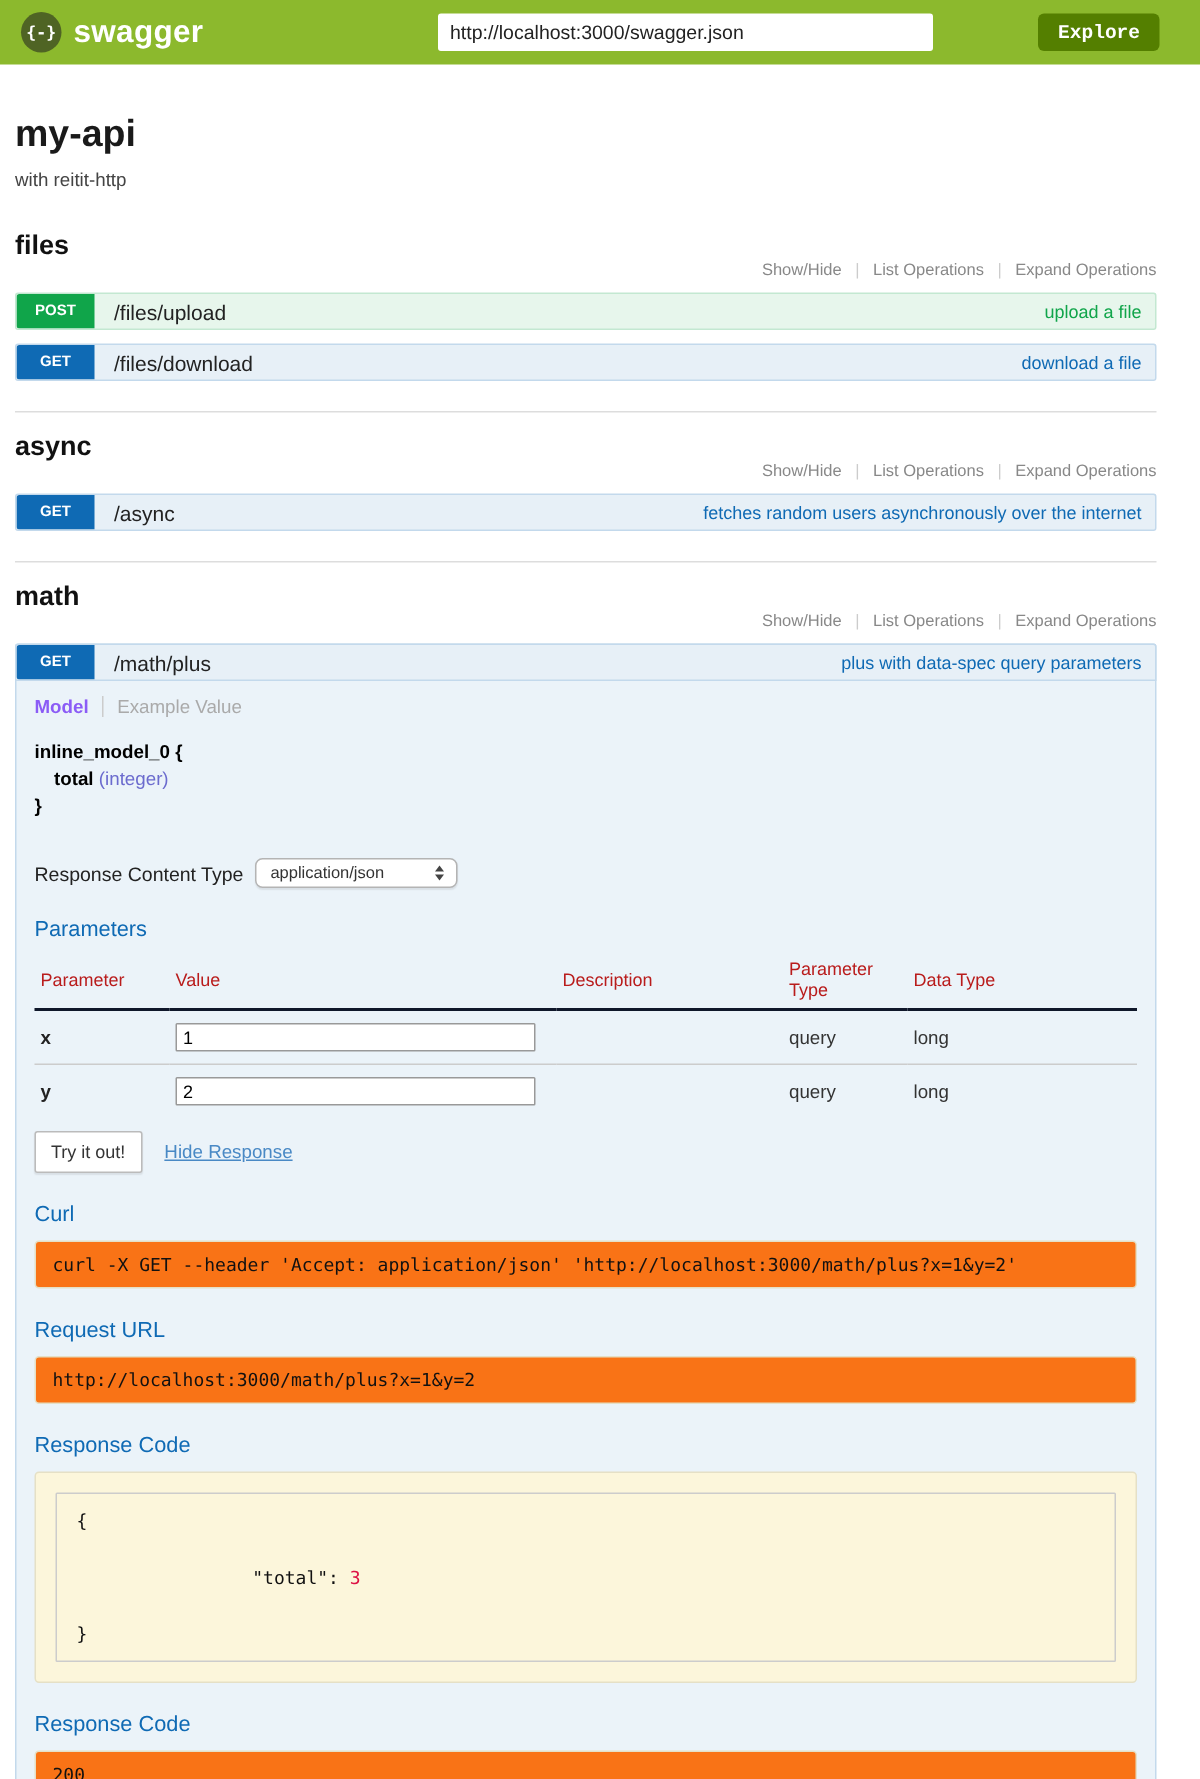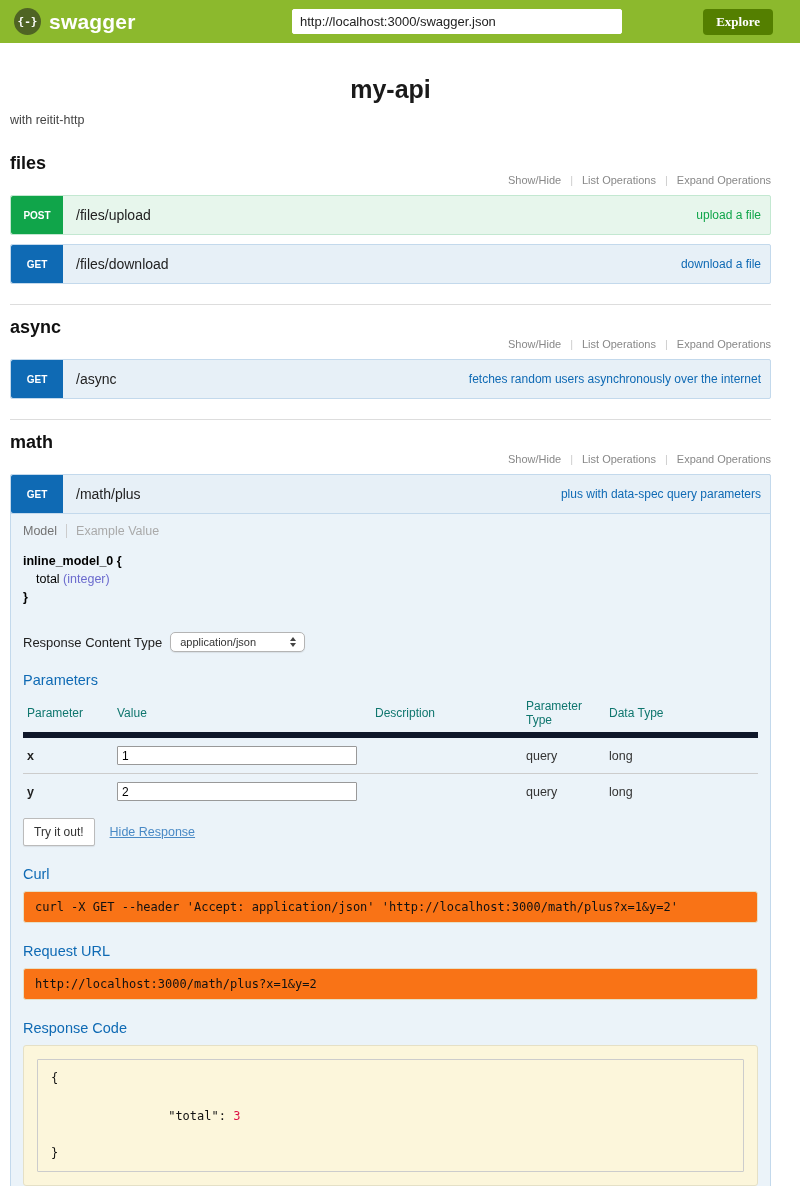--- a/index.html
+++ b/index.html
@@ -41,47 +41,47 @@
     padding: 2px 7px; font-size: 13px; color: #222;
     font-family: "Liberation Sans", sans-serif;
     outline: none;
   }
   .explore-btn {
     position: absolute; right: 27px; top: 9px;
     background: #547f00; color: #fff;
     border: none; border-radius: 4px;
     font-size: 13px; font-weight: bold;
     padding: 5px 13px; cursor: pointer;
-    font-family: Liberation Serif, serif;
+    font-family: Liberation Mono, monospace;
   }
 
   
   .container { padding: 0 29px 0 10px; }
 
   .api-info { margin-top: 32px; }
-  .api-title { font-size: 25px; font-weight: bold; color: #1a1a1a; margin: 0; text-align: center; }
+  .api-title { font-size: 25px; font-weight: bold; color: #1a1a1a; margin: 0; }
   .api-subtitle { font-size: 12.5px; color: #444; margin-top: 9px; }
 
   
   .resource { margin-top: 26px; }
   .resource + .resource { border-top: 1px solid #ddd; margin-top: 20px; padding-top: 12px; }
   .resource-heading { display: flex; align-items: baseline; flex-direction: column; }
   .resource-name { font-size: 18px; font-weight: bold; color: #111; margin: 0; text-decoration: none; }
   .resource-controls {
     margin-left: auto; display: flex; align-items: center; gap: 9px;
     font-size: 11px; color: #888; text-align: center;
   }
   .resource-controls a { color: #888; text-decoration: none; cursor: pointer; }
   .ctrl-divider { color: #ccc; font-size: 11px; }
 
   
   .endpoint-row {
     margin-top: 9px;
     display: flex; align-items: stretch;
-    height: 40px;
+    height: 25px;
     border-radius: 2px;
     border: 1px solid;
     overflow: hidden;
     cursor: pointer;
   }
   .endpoint-row.get  { background: #e7f0f7; border-color: #c3d9ec; }
   .endpoint-row.post { background: #e7f6ec; border-color: #c3e8d1; }
   .method-badge {
     width: 52px; flex: 0 0 52px;
     display: flex; align-items: center; justify-content: center;
@@ -111,27 +111,27 @@
   .operation-expanded .endpoint-row {
     margin: -1px -1px 0 -1px; 
   }
   .op-content { padding: 2px 12px 20px 12px; }
 
   .blue-heading {
     color: #0f6ab4; font-size: 14.5px; font-weight: normal;
     margin: 20px 0 0 0;
   }
   .tabs { display: flex; align-items: center; margin-top: 8px; font-size: 12.5px; }
-  .tab-model { font-weight: normal; color: #737373; padding-right: 9px; cursor: pointer; }
+  .tab-model { font-weight: bold; color: #8b5cf6; padding-right: 9px; cursor: pointer; }
   .tab-example { color: #aaa; border-left: 1px solid #ccc; padding-left: 9px; cursor: pointer; }
 
   .model-signature { margin-top: 14px; font-size: 12.5px; color: #000; line-height: 1.45; }
   .model-line-open, .model-line-close { font-weight: bold; }
   .model-prop { padding-left: 13px; }
-  .model-prop-name { font-weight: normal; margin-top: 10px; }
+  .model-prop-name { font-weight: bold; margin-top: 10px; }
   .model-prop-type { color: #6b6bce; }
 
   .content-type-row { margin-top: 26px; display: flex; align-items: center; font-size: 13px; color: #222; }
   .select-box {
     margin-left: 8px; position: relative;
     border: 1px solid #b4b4b4; border-radius: 5px;
     background: #fff;
     padding: 3px 30px 3px 9px;
     font-size: 11px; color: #333;
     min-width: 135px;
@@ -149,23 +149,23 @@
   }
   .arrow-down {
     width: 0; height: 0;
     border-left: 3.5px solid transparent; border-right: 3.5px solid transparent;
     border-top: 4.5px solid #444;
   }
 
   
   .params-table { width: 100%; border-collapse: collapse; margin-top: 6px; font-size: 12px; }
   .params-table th {
-    text-align: left; font-weight: normal; color: #0f766e;
+    text-align: left; font-weight: normal; color: #b91c1c;
     font-size: 12px; padding: 5px 4px;
-    border-bottom: 6px solid #0f172a;
+    border-bottom: 2px solid #0f172a;
   }
   .params-table td { padding: 8px 4px; vertical-align: middle; }
   .params-table tbody tr:first-child td { border-bottom: 1px solid #ccc; }
   .col-name  { width: 90px; }
   .col-value { width: 258px; }
   .col-desc  { width: 151px; }
   .col-ptype { width: 83px; }
   .param-name { font-weight: bold; font-size: 12.5px; color: #222; }
   .param-input {
     width: 240px; height: 19px;

